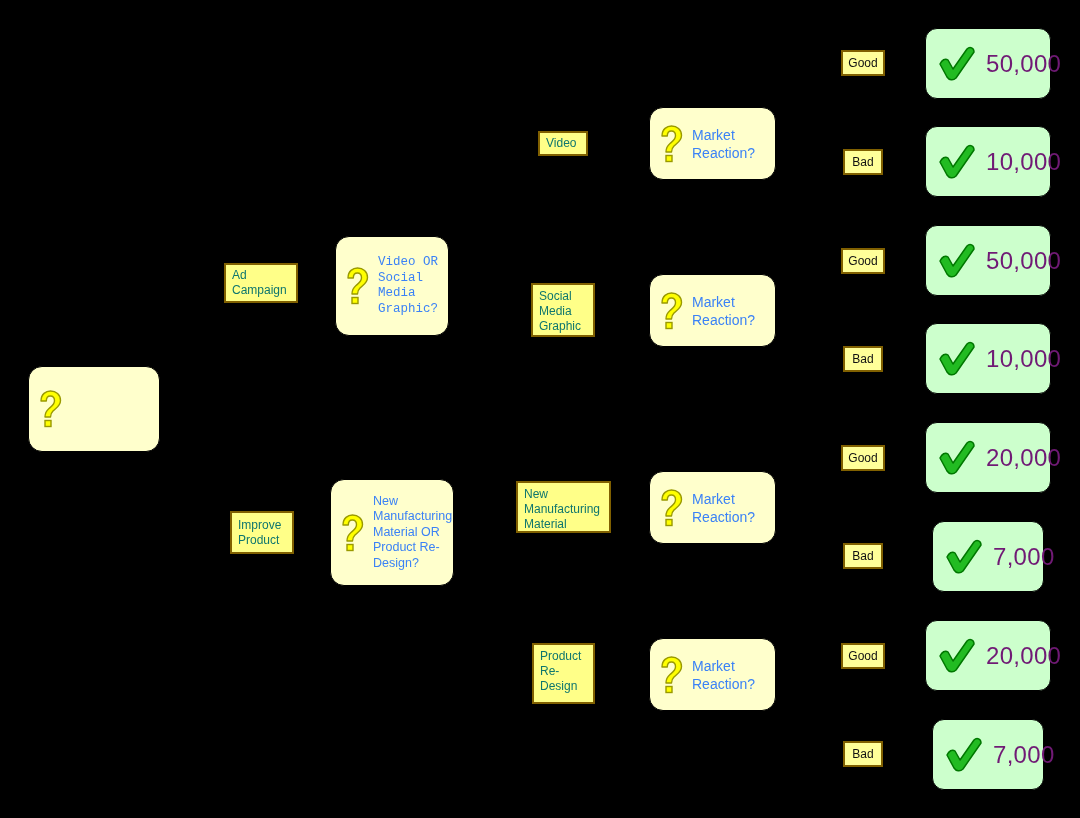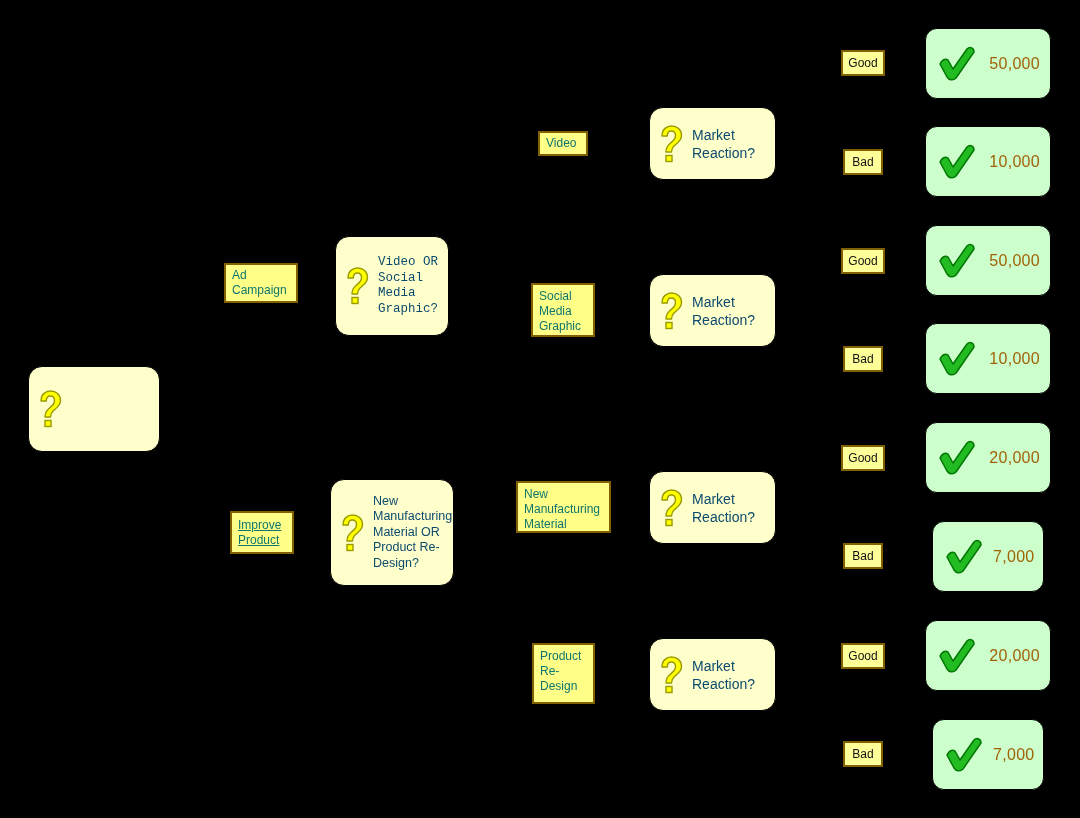--- a/index.html
+++ b/index.html
@@ -38,21 +38,21 @@
   .qnode .qmark {
     flex: 0 0 auto;
     width: 26px;
     margin-right: 8px;
     display: flex;
     align-items: center;
     justify-content: center;
   }
   .qnode .qlabel {
     flex: 1 1 auto;
-    color: #0c4a6e;
+    color: #3b82f6;
     font-size: 12.5px;
     line-height: 15.5px;
     white-space: pre-line;
   }
   .qnode.big .qlabel {
     font-size: 14px;
     line-height: 18px;
   }
 
   
@@ -99,22 +99,22 @@
     flex: 0 0 auto;
     width: 42px;
     height: 40px;
     margin-right: 8px;
     display: flex;
     align-items: center;
     justify-content: center;
   }
   .payoff .value {
     flex: 1 1 auto;
-    color: #a16207;
-    font-size: 16px;
+    color: #701a75;
+    font-size: 24px;
     letter-spacing: 0.3px;
     text-align: right;
   }
 
   svg { display: block; overflow: visible; }
 </style>
 </head>
 <body>
 
 <div id="canvas">
@@ -219,21 +219,21 @@
   </div>
   <div class="node payoff" style="left:925px; top:323px; width:126px; height:71px;">
     <span class="check">
       <svg width="42" height="38" viewBox="0 0 42 38">
         <path d="M4 19 C6 15 9 13 12 15 L17 24 L31 4 C34 1 38 3 38 7 L20 33 C17 36 13 35 11 32 Z" fill="#22BB22" stroke="#007700" stroke-width="1.5" stroke-linejoin="round"></path>
       </svg>
     </span>
     <span class="value">10,000</span>
   </div>
 
-  <div class="node rect center" style="left:230px; top:511px; width:64px; height:43px;text-decoration:underline;">
+  <div class="node rect center" style="left:230px; top:511px; width:64px; height:43px;">
     <span>Improve
 Product</span>
   </div>
 
   <div class="node qnode" style="left:330px; top:479px; width:124px; height:107px;">
     <span class="qmark">
       <svg width="24" height="38" viewBox="0 0 24 38">
         <path d="M3 11 C3 4 8 1 12.5 1 C18 1 22.5 4.5 22.5 10.5 C22.5 16 18 18 15 21 C13 23 12.5 24.5 12.5 27 L7 27 C7 23.5 8 21 11 18.5 C14 16 16.5 14.5 16.5 10.8 C16.5 7.5 14.8 6 12.3 6 C9.5 6 8.3 8 8.3 11 Z" fill="#FFFF00" stroke="#999900" stroke-width="1.4" stroke-linejoin="round"></path>
         <rect x="7" y="30.5" width="6" height="6" fill="#FFFF00" stroke="#999900" stroke-width="1.4"></rect>
       </svg>

